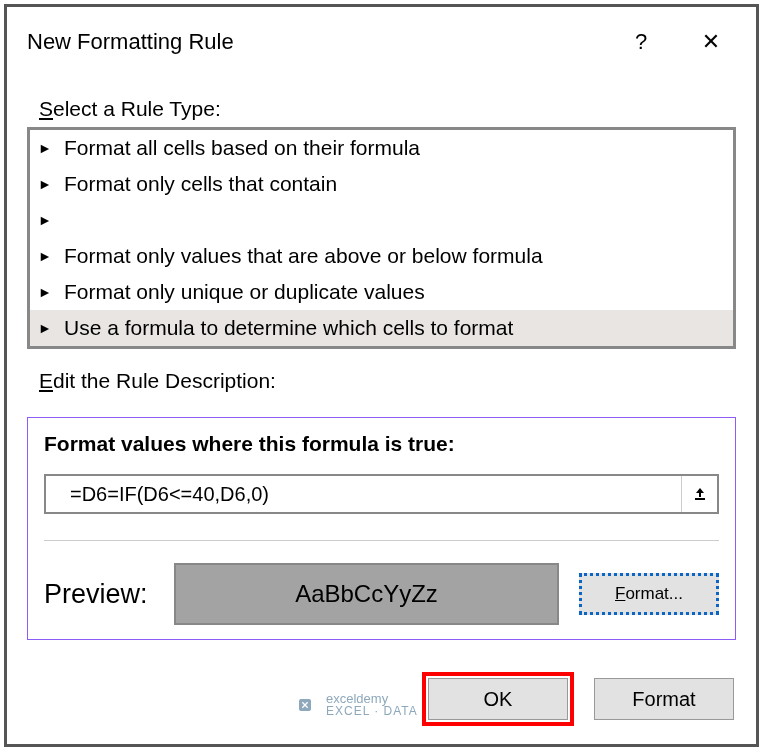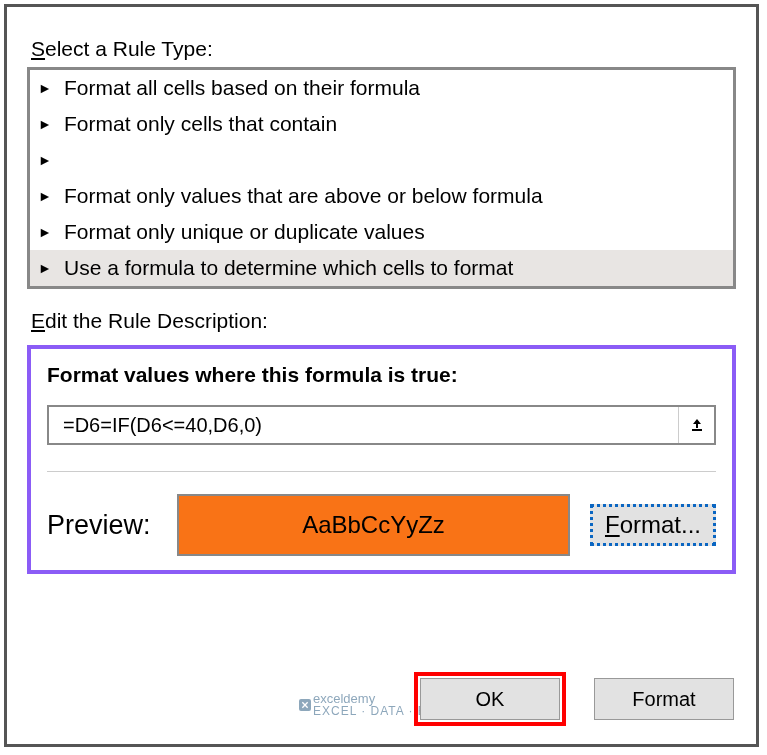--- a/index.html
+++ b/index.html
@@ -36,21 +36,21 @@
       align-items: center;
       justify-content: center;
       font-size: 22px;
       margin-left: 20px;
     }
     .content {
       padding: 10px 20px 20px 20px;
     }
     .section-label {
       font-size: 21px;
-      margin: 20px 0 6px 4px;
+      margin: 20px 0 6px 12px;
     }
     .section-label .u {
       text-decoration: underline;
     }
     .rule-list {
       border: 3px solid #888;
       background: #fff;
     }
     .rule-item {
       display: flex;
@@ -62,39 +62,39 @@
     .rule-item.selected {
       background: #e8e5e3;
     }
     .bullet {
       margin-right: 8px;
       font-size: 14px;
       display: inline-block;
       width: 18px;
     }
     .desc-box {
-      border: 4px solid #8b5cf6;
+      border: 1px solid #8b5cf6;
       padding: 14px 16px;
-      margin-top: 12px;
+      margin-top: 24px;
     }
     .desc-title {
       font-size: 21px;
       font-weight: 600;
       margin-bottom: 18px;
     }
     .formula-row {
       display: flex;
       align-items: stretch;
       border: 2px solid #888;
       height: 40px;
     }
     .formula-input {
       flex: 1;
       border: none;
-      padding: 0 14px;
+      padding: 0 24px;
       font-size: 20px;
       font-family: inherit;
       outline: none;
     }
     .range-btn {
       width: 36px;
       display: flex;
       align-items: center;
       justify-content: center;
       border-left: 1px solid #ccc;
@@ -112,47 +112,47 @@
       align-items: center;
       gap: 20px;
     }
     .preview-label {
       font-size: 27px;
       width: 110px;
     }
     .preview-swatch {
       flex: 1;
       height: 62px;
-      background: #f97316;
+      background: #a3a3a3;
       border: 2px solid #888;
       display: flex;
       align-items: center;
       justify-content: center;
       font-size: 24px;
       color: #000;
     }
     .format-btn {
-      width: 126px;
+      width: 140px;
       height: 42px;
       border: 3px dotted #0a66c2;
       background: #e2e2e2;
-      font-size: 24px;
+      font-size: 17px;
       font-family: inherit;
       cursor: pointer;
     }
     .format-btn .u {
       text-decoration: underline;
     }
     .button-row {
       position: absolute;
       bottom: 18px;
       right: 22px;
       display: flex;
       align-items: center;
-      gap: 28px;
+      gap: 20px;
       padding-left: 36px;
     }
     .dlg-btn {
       width: 140px;
       height: 42px;
       background: #e2e2e2;
       border: 1px solid #999;
       font-size: 20px;
       font-family: inherit;
       cursor: pointer;
@@ -162,39 +162,44 @@
       padding: 2px;
     }
     .watermark {
       position: absolute;
       bottom: 26px;
       left: 290px;
       font-size: 13px;
       color: #7a98b0;
       display: flex;
       align-items: center;
-      gap: 0;
+      gap: 13px;
       opacity: 0.85;
     }
     .watermark .wm-icon {
       width: 16px;
       height: 16px;
     }
     .watermark .sub {
       font-size: 12px;
       letter-spacing: 1px;
       display: block;
       margin-top: -2px;
     }
   </style>
 </head>
 <body>
 
 <div class="dialog">
 
+  <div class="titlebar">
+    <div class="title">New Formatting Rule</div>
+    <div class="titlebar-btn">?</div>
+    <div class="titlebar-btn">✕</div>
+  </div>
 
   <div class="content">
 
     <div class="section-label"><span class="u">S</span><span>elect a Rule Type:</span></div>
 
     <div class="rule-list">
       <div class="rule-item">
           <span class="bullet">►</span>
           <span>Format all cells based on their formula</span>
         </div>

